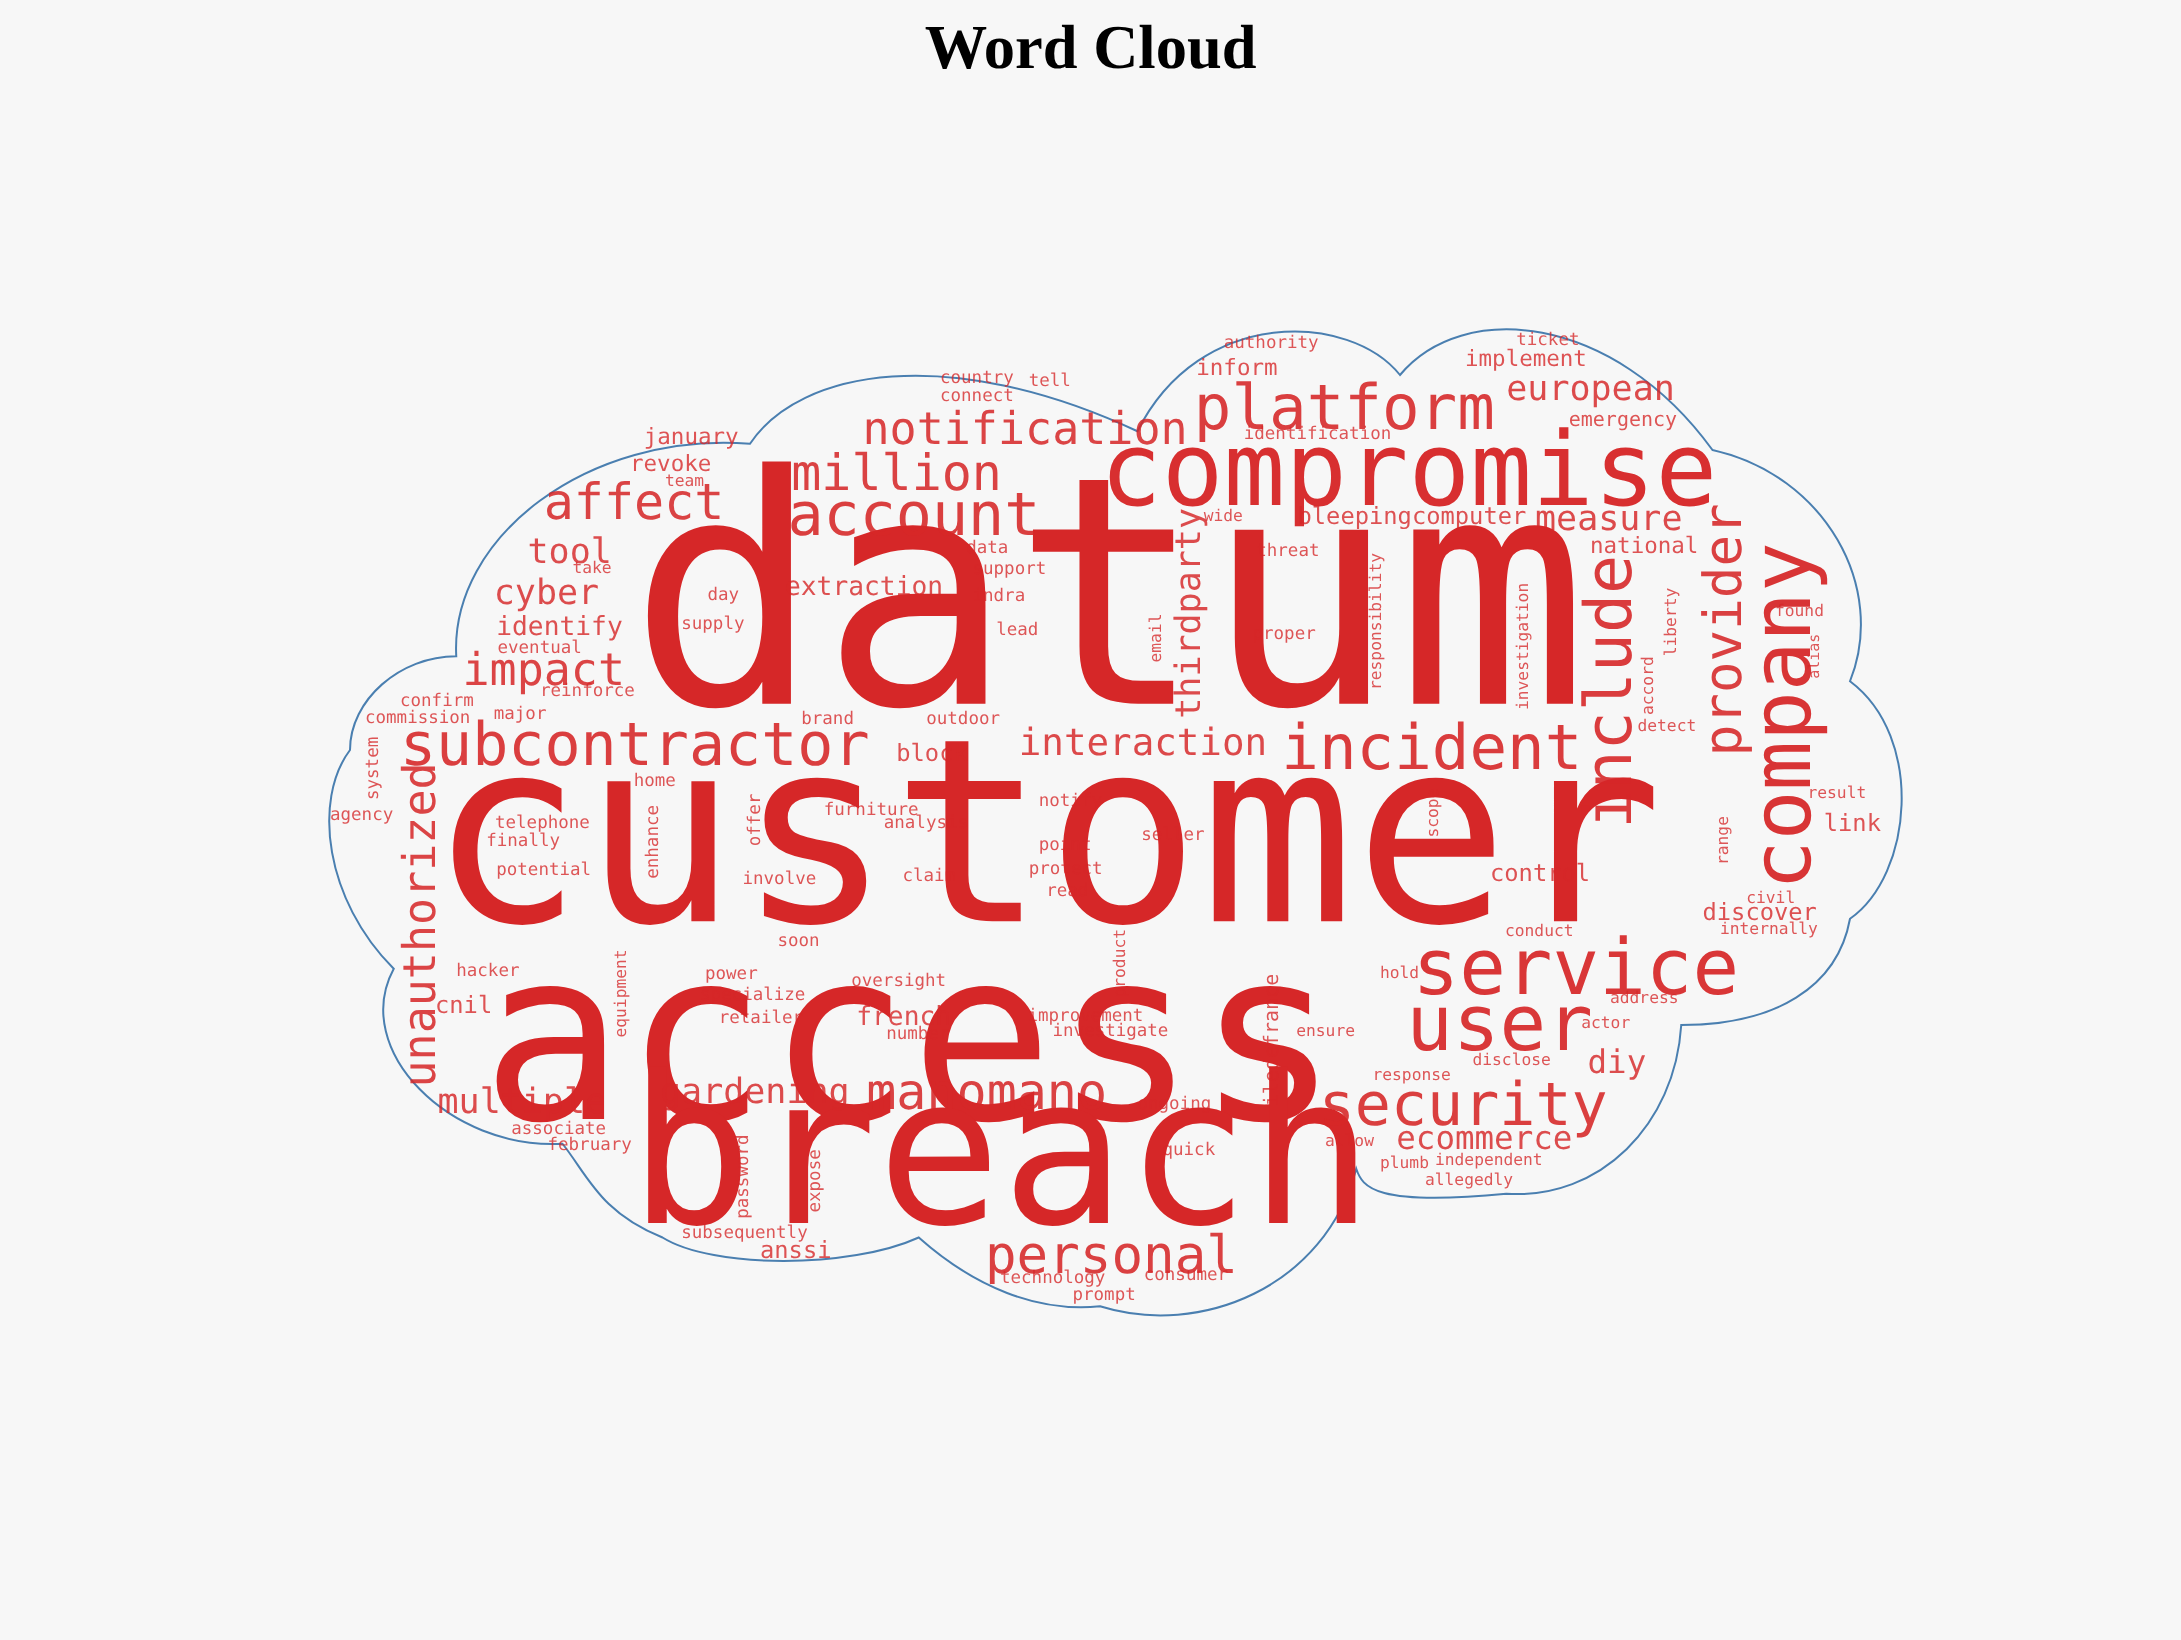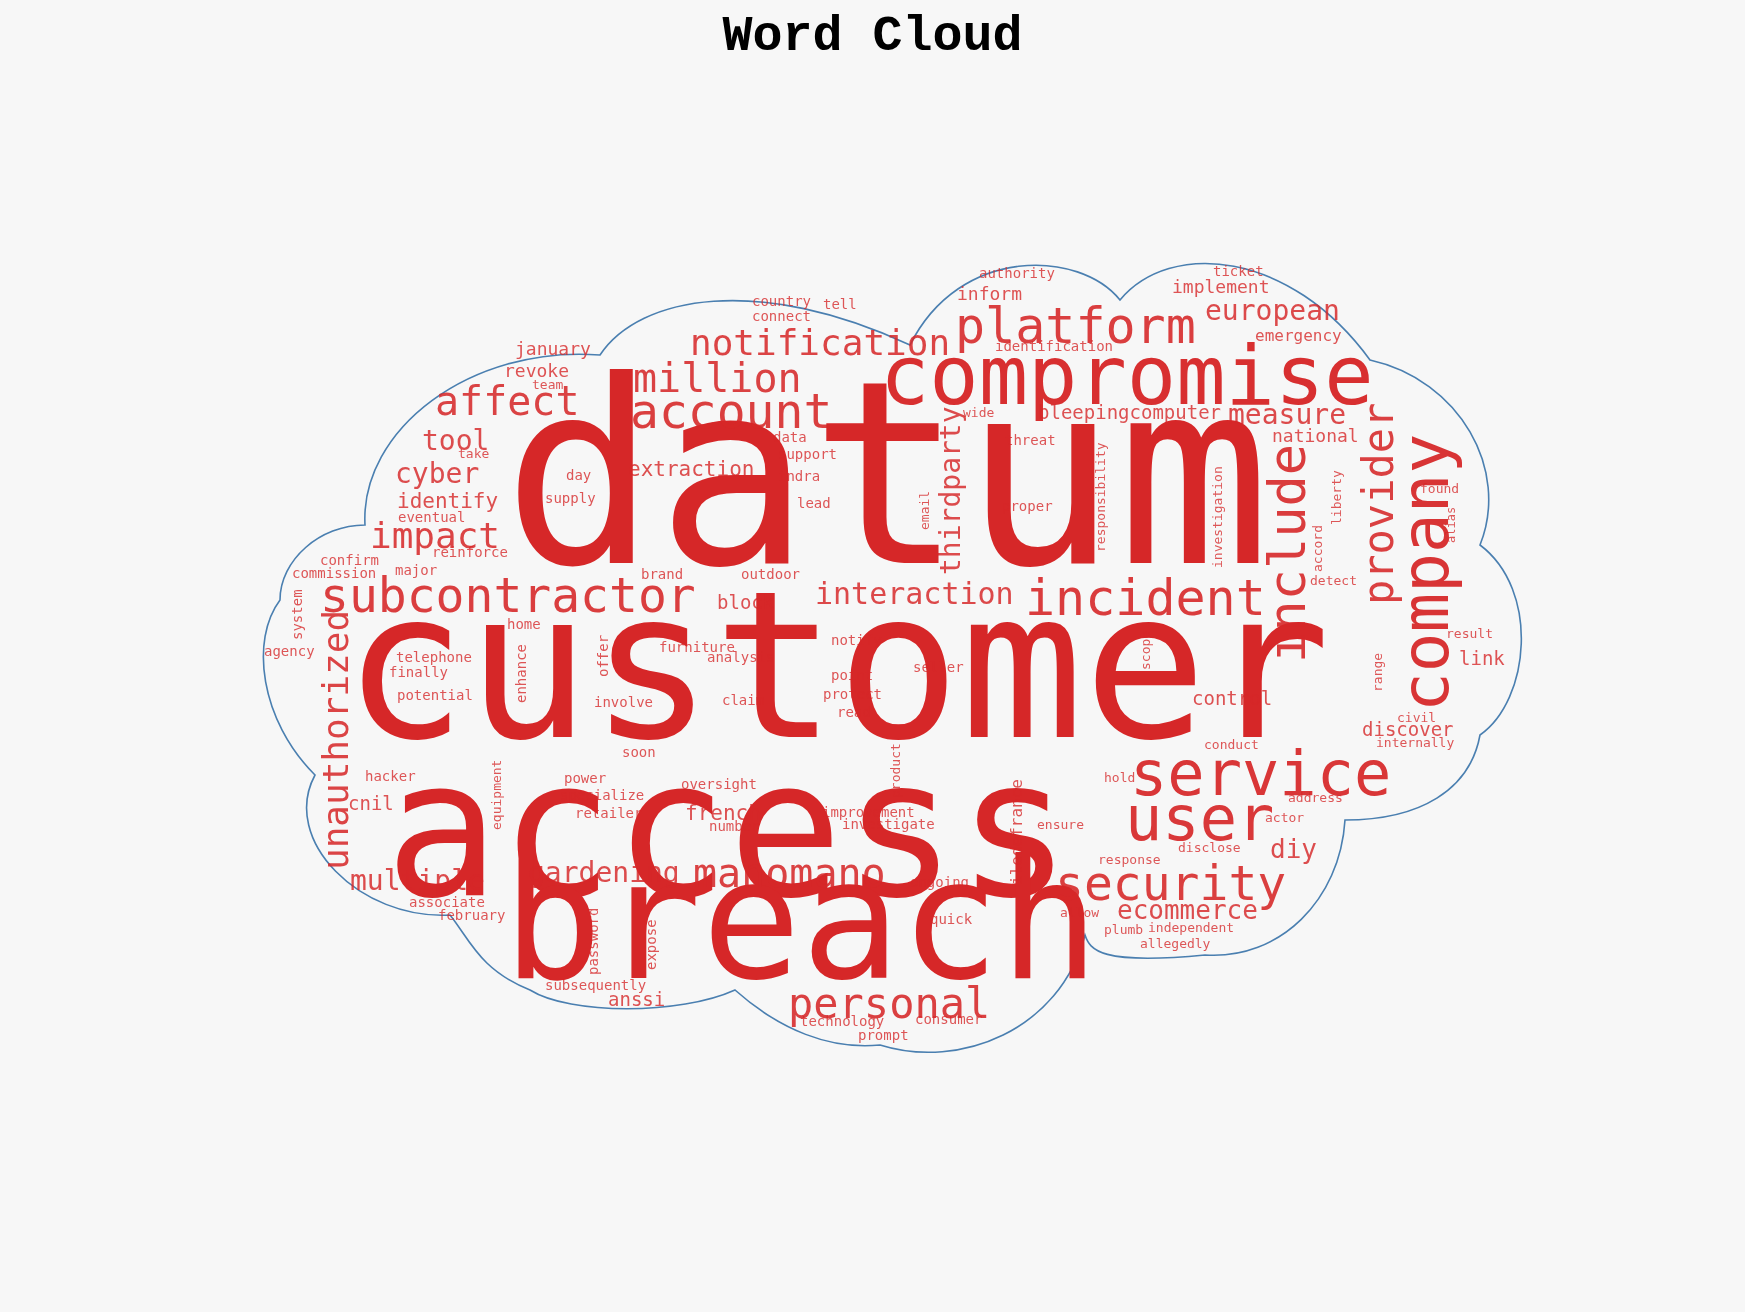--- a/index.html
+++ b/index.html
@@ -1,17 +1,17 @@
 <!DOCTYPE html>
 <html><head>
 <meta charset="utf-8">
 <style>
   html, body { margin:0; padding:0; background:#f7f7f7; }
   body { width:1745px; height:1312px; position:relative; overflow:hidden; font-family:"DejaVu Sans", sans-serif; }
-  .title { position:absolute; left:0; top:8px; width:1745px; text-align:center; font-family:Liberation Mono, monospace; font-weight:bold; font-size:50px; color:#000; }
+  .title { position:absolute; left:0; top:8px; width:1745px; text-align:center; font-family:Liberation Serif, serif; font-weight:bold; font-size:50px; color:#000; }
   svg.cloud { position:absolute; left:0; top:0; }
   .cloud-outline { fill:#f7f7f7; stroke:#4a7fb0; stroke-width:1.6; }
   .word { font-family:"DejaVu Sans Mono", monospace; }
 </style>
 </head>
 <body>
 
 <div class="title">Word Cloud</div>
 
 <svg class="cloud" width="1745" height="1312" viewBox="0 0 1745 1312" xmlns="http://www.w3.org/2000/svg">

